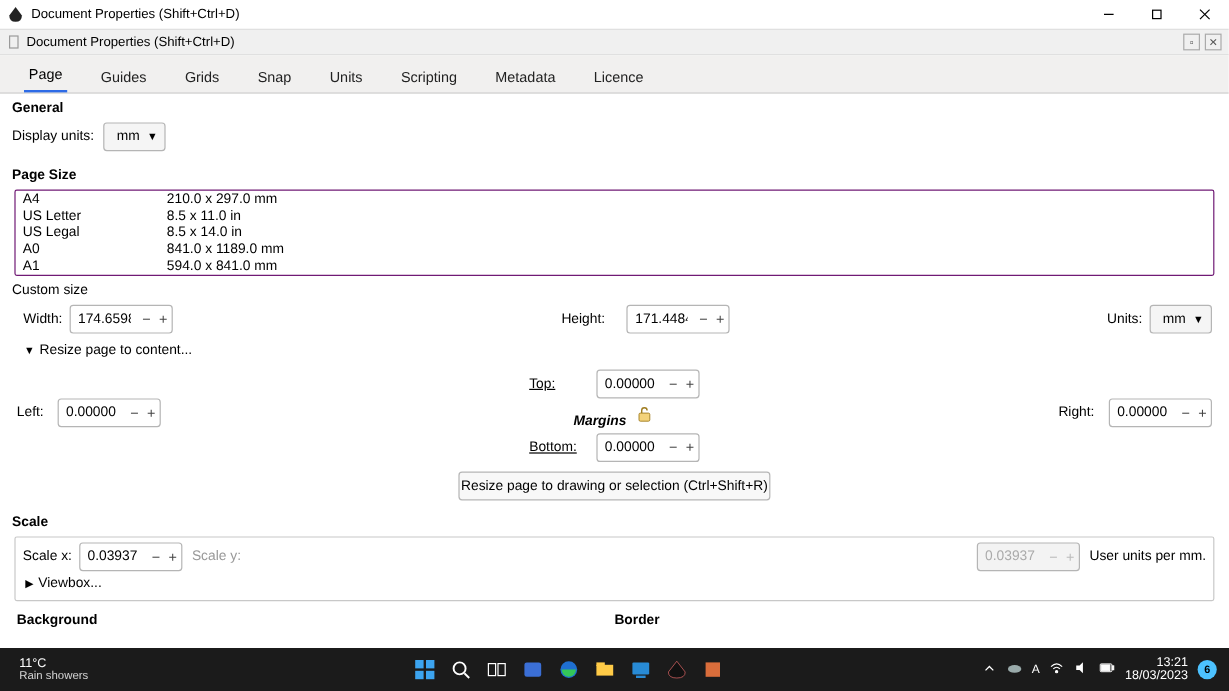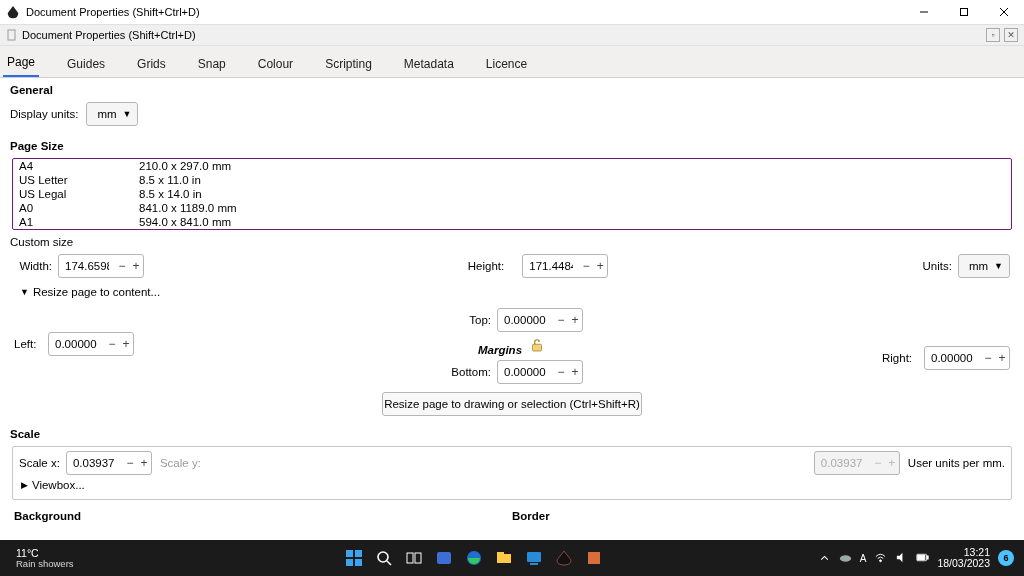--- a/index.html
+++ b/index.html
@@ -12,21 +12,21 @@
 .titlebar .win-btn { width: 40px; height: 24px; display:flex; align-items:center; justify-content:center; font-size: 10px; }
 .win-btn svg { width: 10px; height: 10px; stroke:#000; stroke-width:1; fill:none; }
 
 
 .subheader { height: 22px; display:flex; align-items:center; background:#f0f0f0; border-top:1px solid #e0e0e0; border-bottom:1px solid #e0e0e0; padding: 0 6px; font-size: 11px; }
 .subheader .sub-icon { width:12px; height:12px; margin-right:4px; opacity:.7; }
 .subheader .spacer { flex:1; }
 .subheader .mini { width:14px; height:14px; border:1px solid #aaa; margin-left:4px; display:flex; align-items:center; justify-content:center; font-size:9px; color:#555;}
 
 
-.tabs { height: 32px; display:flex; align-items:flex-end; background:#f1f0ef; border-bottom:1px solid #d0d0d0; padding-left:3px; gap: 24px; }
+.tabs { height: 32px; display:flex; align-items:flex-end; background:#f1f0ef; border-bottom:1px solid #d0d0d0; padding-left:20px; gap: 24px; }
 .tab { font-size:12px; padding: 8px 4px 6px; color:#222; }
 .tab.active { border-bottom: 2px solid #2e6be6; color:#000; }
 
 
 .content { padding: 4px 6px 0; font-size: 11.5px; color:#000; }
 .section-header { font-weight:700; font-size:11.5px; padding: 2px 0 4px 4px; }
 
 .row { display:flex; align-items:center; padding: 2px 4px; }
 .row .label { font-size:11.5px; margin-right: 8px; }
 
@@ -58,23 +58,23 @@
 
 .label-sm { font-size:11.5px; }
 
 .cs-line { display:flex; align-items:center; padding: 4px 8px; }
 .cs-line .clabel { width:38px; text-align:right; margin-right:6px; }
 
 .resize-toggle { display:flex; align-items:center; gap:4px; padding: 4px 14px; font-size:11.5px; }
 
 .margins-area { position:relative; padding: 4px 8px; }
 .mg-row { display:flex; align-items:center; justify-content:center; gap:6px; padding:2px 0; }
-.mg-row .mlabel { min-width:50px; text-align:right; }
+.mg-row .mlabel { min-width:50px; text-align:left;text-decoration:underline; }
 .mg-left-group { position:absolute; left:8px; top:30px; display:flex; align-items:center; gap:6px;}
-.mg-right-group { position:absolute; right:8px; top:44px; display:flex; align-items:center; gap:6px;}
+.mg-right-group { position:absolute; right:8px; top:30px; display:flex; align-items:center; gap:6px;}
 .mg-center-label { display:flex; align-items:flex-end; gap:6px; font-style:italic; font-weight:700; }
 .lock-icon svg{width:18px;height:18px;}
 
 .big-button { border:1px solid #b5b5b5; background:#f8f8f8; border-radius:3px; padding: 5px 1px; font-size:11.5px; margin: 6px auto; display:block; width:fit-content; }
 
 .sect-box { border:1px solid #c8c8c8; border-radius:2px; margin: 2px 6px 4px; padding: 4px 6px; }
 
 .scale-row { display:flex; align-items:center; gap:8px;}
 .scale-row .sc-label { font-size:11.5px; }
 .viewbox { display:flex; align-items:center; gap:4px; padding:4px 2px; font-size:11.5px;}
@@ -132,21 +132,21 @@
   <span class="spacer"></span>
   <span class="mini">▫</span>
   <span class="mini">✕</span>
 </div>
 
 <div class="tabs">
   <div class="tab active">Page</div>
   <div class="tab">Guides</div>
   <div class="tab">Grids</div>
   <div class="tab">Snap</div>
-  <div class="tab">Colour</div>
+  <div class="tab">Units</div>
   <div class="tab">Scripting</div>
   <div class="tab">Metadata</div>
   <div class="tab">Licence</div>
 </div>
 
 <div class="content">
 
   <div class="section-header">General</div>
   <div class="row">
     <span class="label">Display units:</span>

